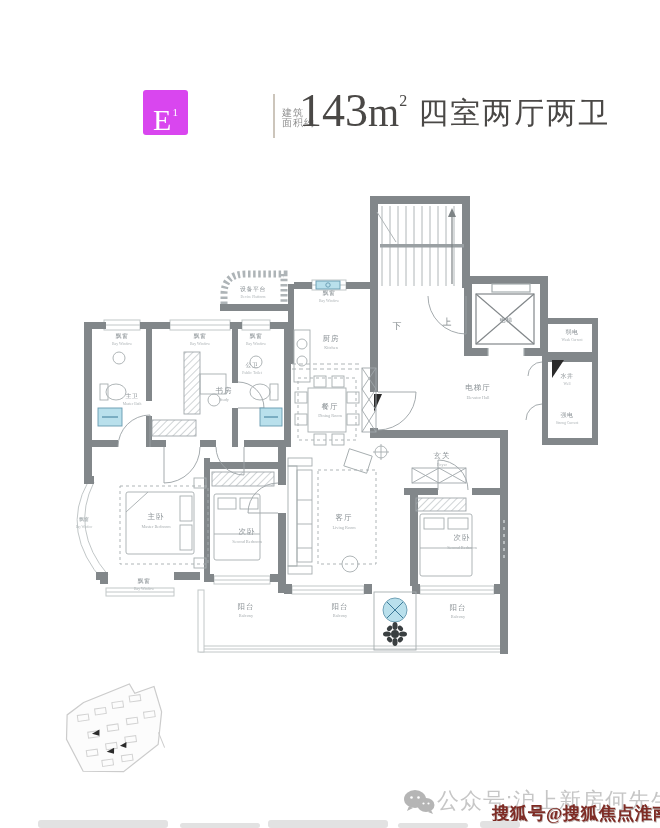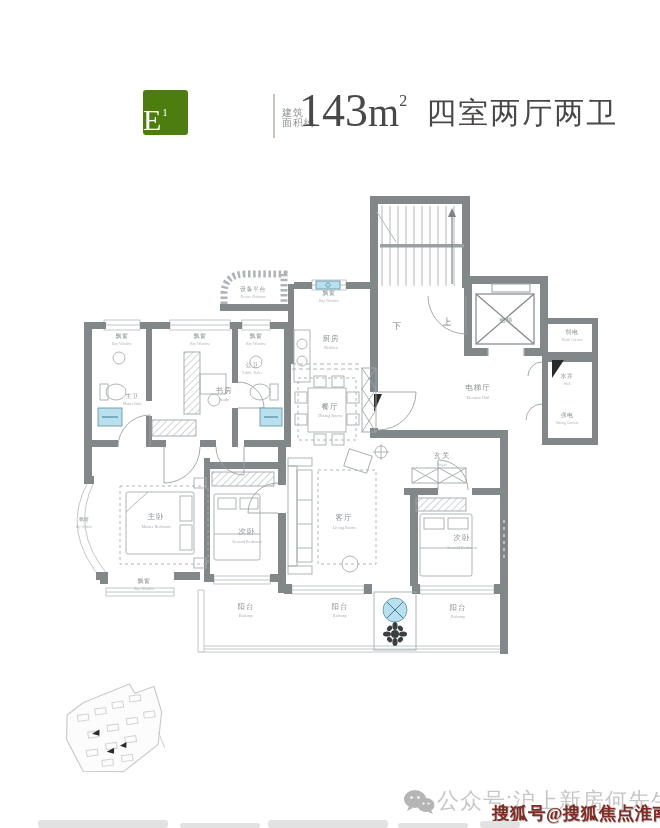--- a/index.html
+++ b/index.html
@@ -1,30 +1,30 @@
 <!DOCTYPE html>
 <html><head>
 <meta charset="utf-8">
 <style>
   html,body{margin:0;padding:0;background:#ffffff;}
   .page{position:relative;width:660px;height:828px;background:#ffffff;overflow:hidden;
         font-family:"Liberation Serif",serif;}
   
-  .hdr-badge{position:absolute;left:143px;top:90px;width:45px;height:45px;background:#4d7c0f;
-             border-radius:3px;color:#fff;line-height:45px;font-size:30px;}
+  .hdr-badge{position:absolute;left:143px;top:90px;width:45px;height:45px;background:#d946ef;
+             border-radius:3px;color:#fff;text-align:center;line-height:45px;font-size:30px;}
   .hdr-badge sup{font-size:11px;vertical-align:14px;margin-left:1px;}
   .hdr-name{position:absolute;left:199px;top:94px;font-size:36px;color:#4b4742;letter-spacing:15px;white-space:nowrap;}
   .hdr-divider{position:absolute;left:273px;top:94px;width:1.5px;height:44px;background:#ccc5bb;}
   .hdr-note{position:absolute;left:282px;top:108px;font-size:10px;line-height:10px;color:#8f8f8f;letter-spacing:1px;}
   .hdr-note span{display:block;}
   .hdr-area{position:absolute;left:299px;top:84px;color:#4a4846;white-space:nowrap;}
   .hdr-area .num{font-size:46px;letter-spacing:0;text-align:center;}
   .hdr-area .unit{font-size:40px;}
   .hdr-area sup{font-size:16px;vertical-align:20px;}
-  .hdr-area .spec{font-size:30px;letter-spacing:2px;margin-left:19px;position:relative;top:-3px;}
+  .hdr-area .spec{font-size:30px;letter-spacing:2px;margin-left:11px;position:relative;top:-3px;}
   
   .plan-svg{position:absolute;left:0;top:0;}
   .thumb-svg{position:absolute;left:58px;top:680px;}
   
   .ftr-icon{position:absolute;left:403px;top:789px;}
   .ftr-pub{position:absolute;left:437px;top:786px;font-family:"Liberation Sans",sans-serif;
            font-size:22px;color:#c6c6c6;letter-spacing:1px;white-space:nowrap;}
   .ftr-wm{position:absolute;left:492px;top:801px;font-size:17.5px;font-weight:bold;color:#7e2b24;
           letter-spacing:0.5px;white-space:nowrap;text-shadow:0.7px 0.7px 0 rgba(60,20,15,0.35);}
   

